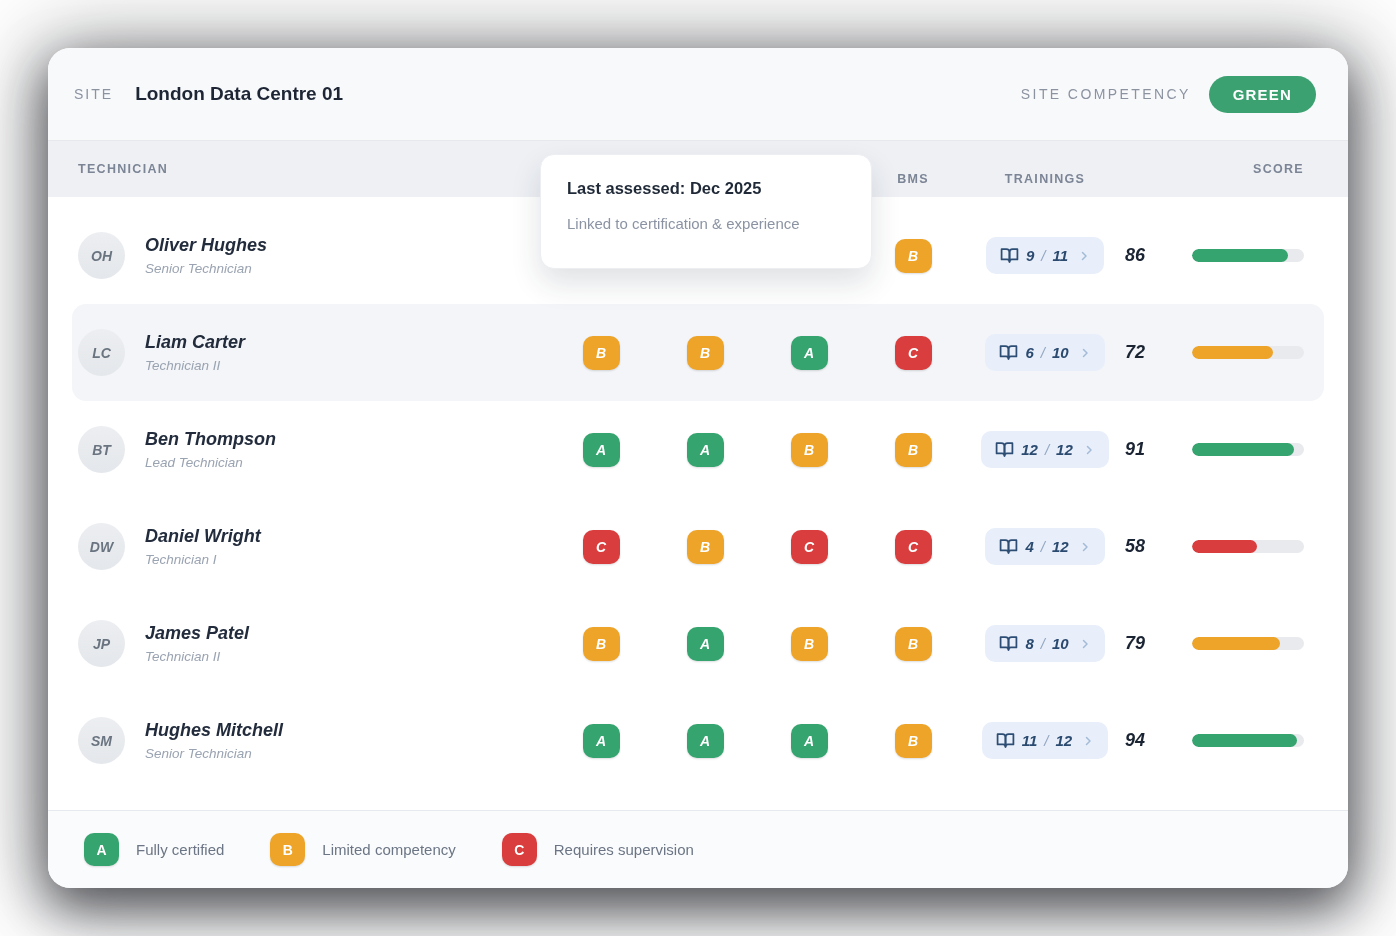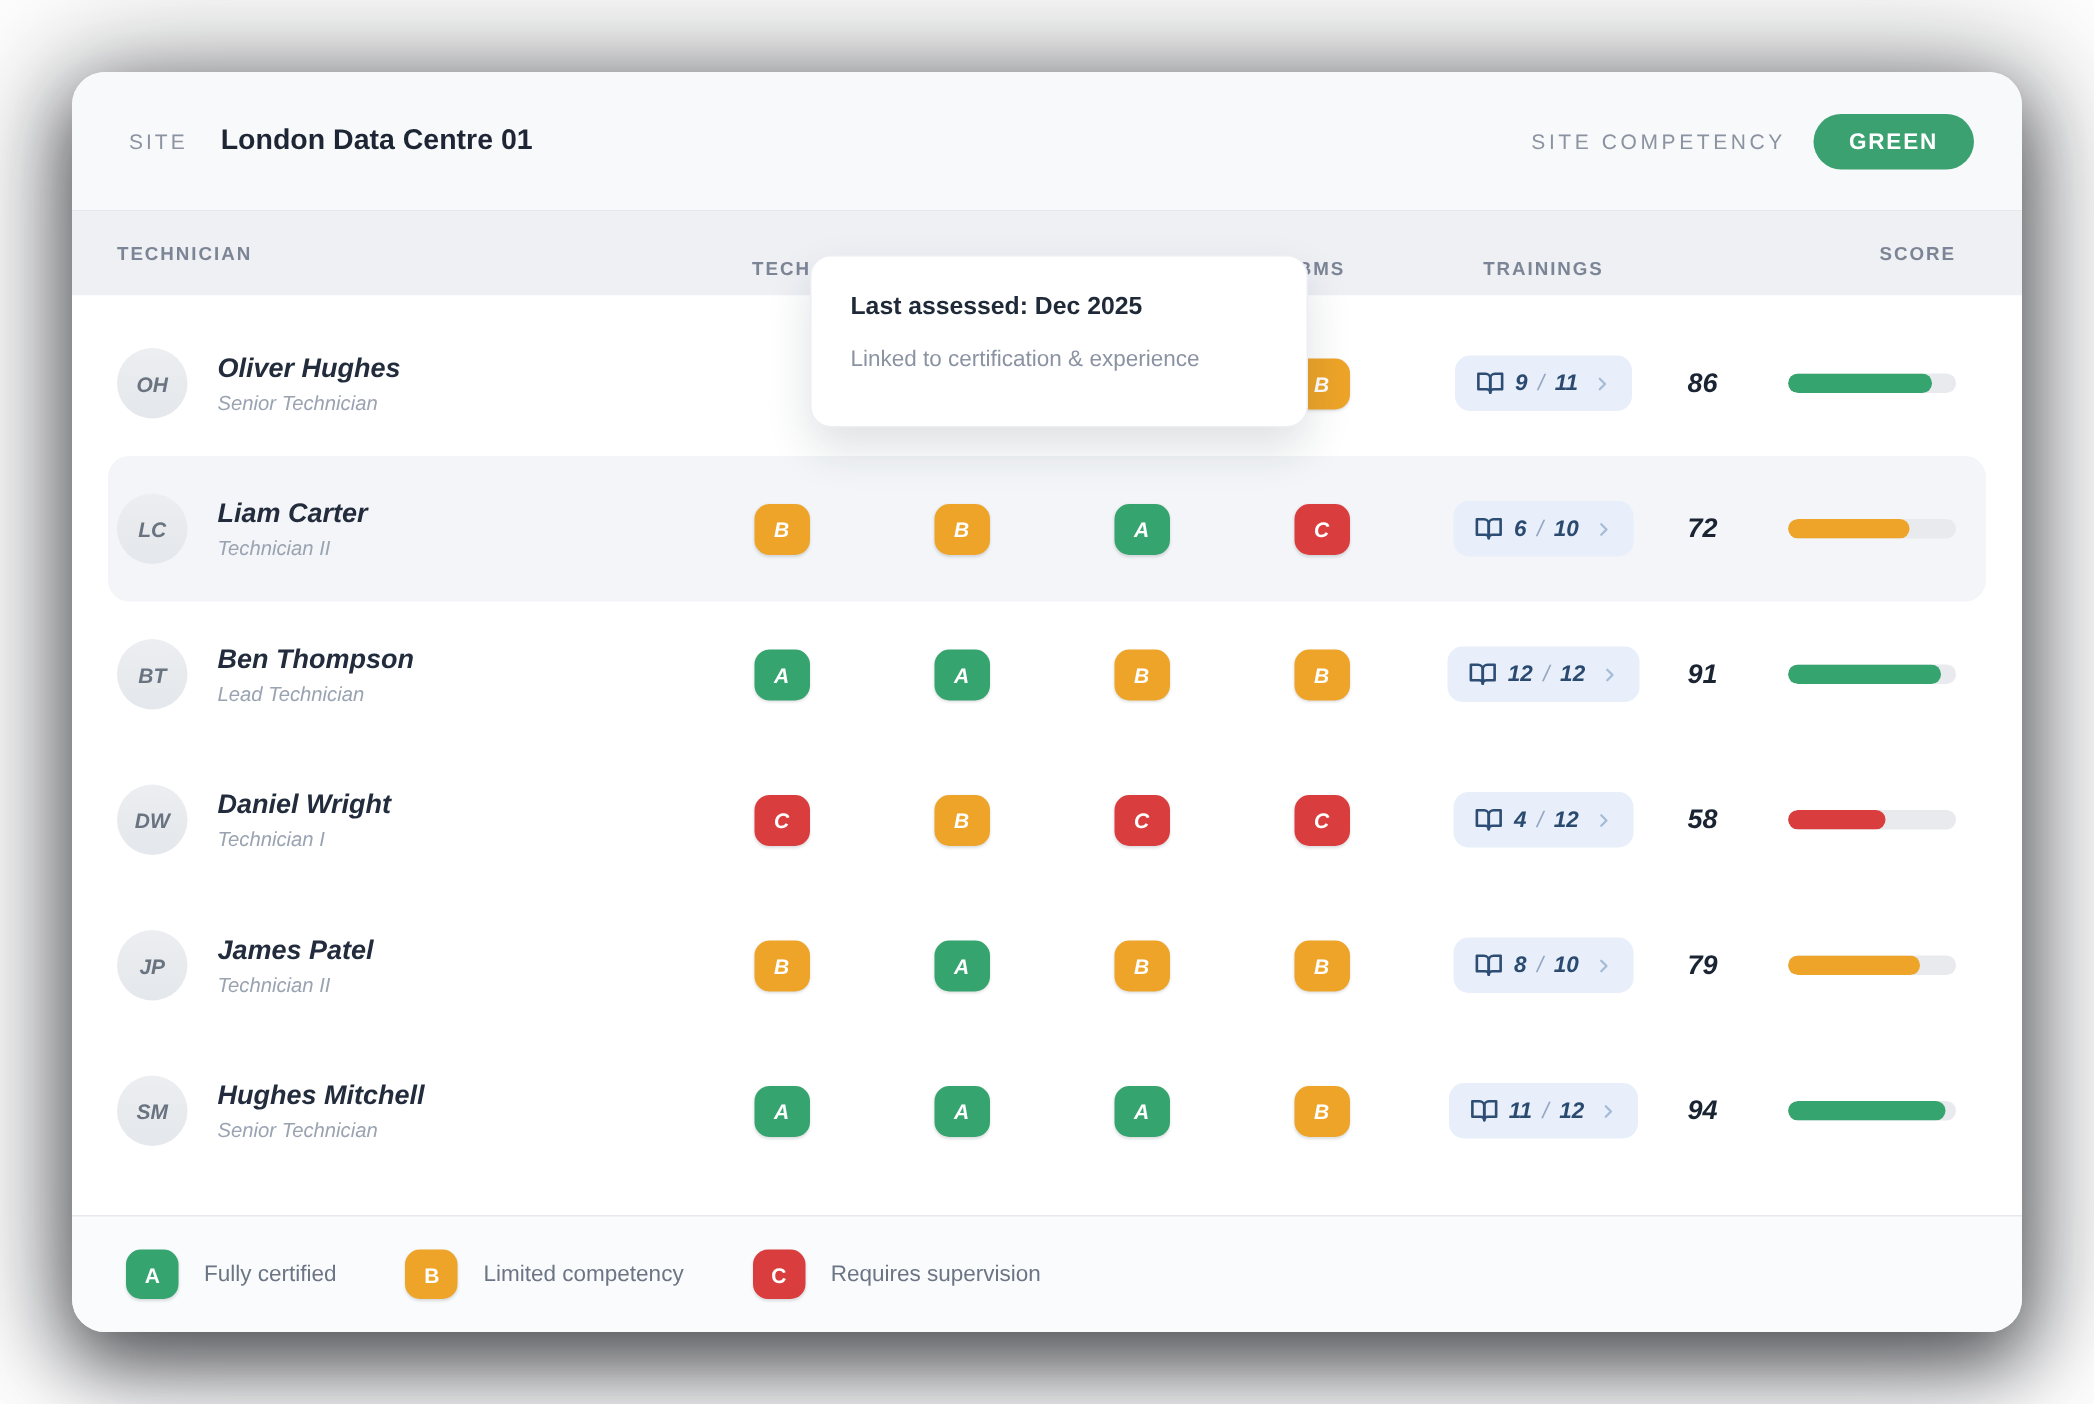--- a/index.html
+++ b/index.html
@@ -9,36 +9,36 @@
     position:absolute; left:48px; top:48px; width:1300px; height:840px;
     background:#ffffff; border-radius:22px;
     box-shadow: 0 18px 50px 2px rgba(10,12,18,0.62), 0 4px 90px 10px rgba(10,12,18,0.35);
     display:flex; flex-direction:column; overflow:hidden;
   }
 
   
   .card-header {
     height:93px; flex:0 0 93px; background:#f8f9fb;
     border-bottom:1px solid #e6e8ed;
-    display:flex; align-items:center; padding:0 32px 0 38px;
+    display:flex; align-items:center; padding:0 32px 0 26px;
   }
   .site-label { font-size:14px; color:#8b93a1; letter-spacing:2px; font-weight:400; margin-right:22px; }
   .site-name  { font-size:19px; color:#1e2635; font-weight:700; }
   .header-right { margin-left:auto; display:flex; align-items:center; gap:18px; }
   .competency-label { font-size:14px; color:#8b93a1; letter-spacing:2.4px; }
   .competency-pill {
     background:#3ba171; color:#ffffff; font-weight:700; font-size:15px;
     letter-spacing:1.2px; padding:10px 24px; border-radius:20px;
   }
 
   
   .grid-row {
     display:grid;
     grid-template-columns: 1fr 104px 104px 104px 104px 160px 179px;
-    align-items:center; padding:0 44px 0 30px;gap:16px;
+    align-items:center; padding:0 44px 0 30px;
   }
   .table-head {
     height:56px; flex:0 0 56px; background:#eef0f4;
     font-size:12.5px; font-weight:700; color:#7c8596; letter-spacing:1.3px;
   }
   .col-center { text-align:center;margin-top:20px; }
   .col-right  { text-align:right; }
 
   
   .table-body { flex:1 1 auto; padding-top:10px; position:relative; background:#ffffff; }
@@ -75,21 +75,21 @@
   .trainings-pill .sep { color:#93a7c2; font-weight:400; }
   .trainings-pill .chev { width:12px; height:12px; color:#a4bbd8; margin-left:3px; }
 
   .score-cell { display:flex; align-items:center; gap:17px; }
   .score-num { flex:1; text-align:left; font-size:18px; font-weight:700; color:#1b2433; }
   .score-bar { width:112px; height:13px; border-radius:7px; background:#e8eaee; overflow:hidden; flex:0 0 112px; }
   .score-fill { height:100%; border-radius:7px; }
 
   
   .tooltip {
-    position:absolute; left:492px; top:122px; width:332px; height:115px;
+    position:absolute; left:492px; top:106px; width:332px; height:115px;
     background:#ffffff; border:1px solid #edeef2; border-radius:14px;
     box-shadow:0 14px 30px rgba(30,40,60,0.14);
     padding:24px 26px; z-index:10;
   }
   .tooltip-title { font-size:16.5px; font-weight:700; color:#1f2937; margin-bottom:17px; }
   .tooltip-sub   { font-size:15px; color:#8b93a3; }
 
   
   .card-footer {
     height:78px; flex:0 0 78px; background:#fafbfc;

